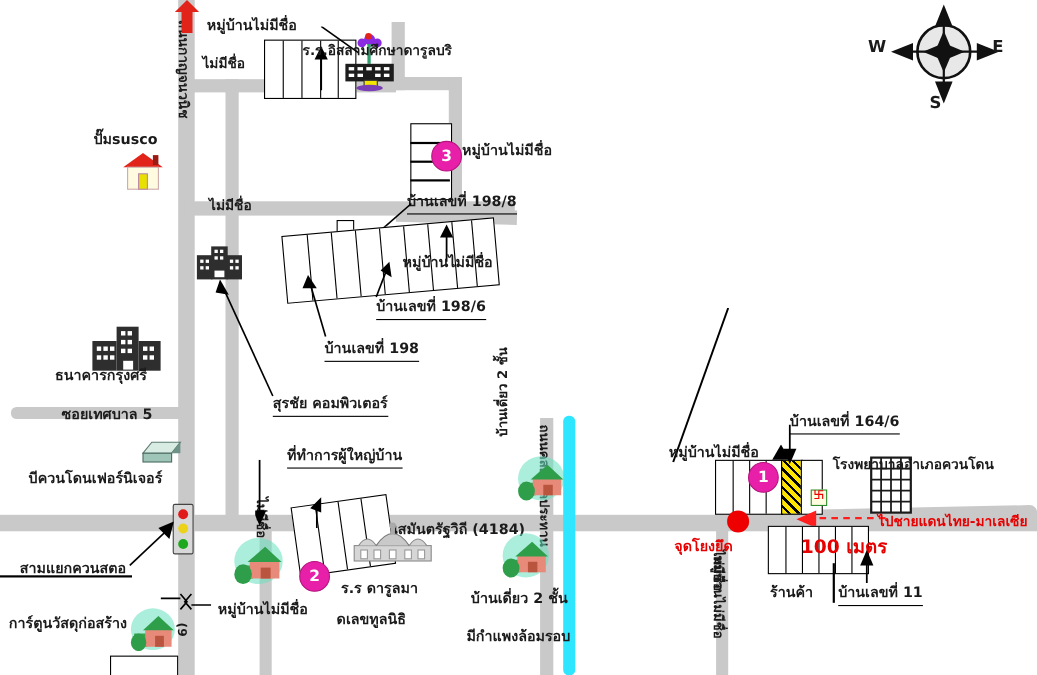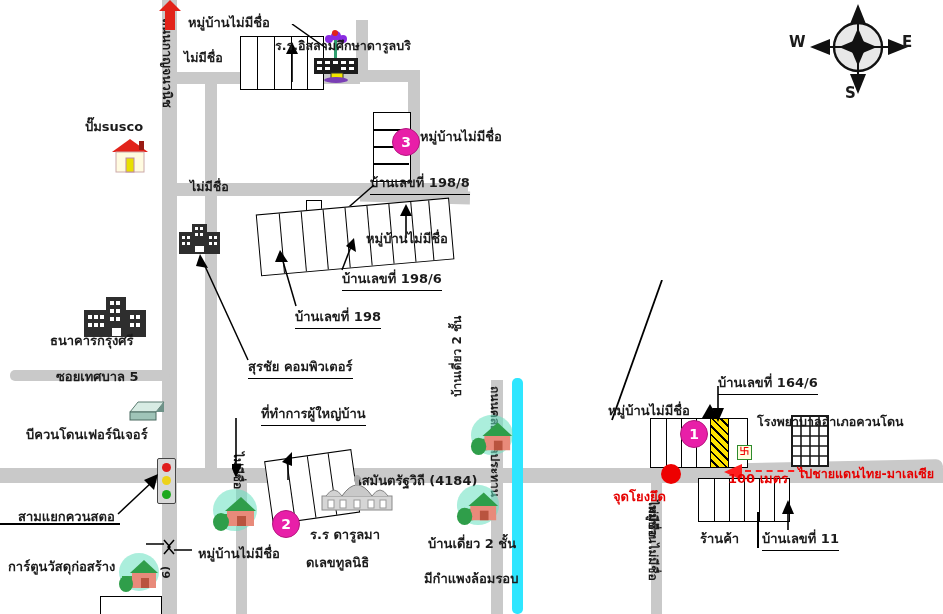--- a/index.html
+++ b/index.html
@@ -439,21 +439,21 @@
   <div class="dotred" style="left:661px;top:464px;width:20px;height:20px;"></div>
   <div class="lbl red" style="left:613px;top:486px;">จุดโยงยึด</div>
 
   <div class="rowhouse" style="left:698px;top:478px;width:90px;height:42px;">
     <div class="cell" style="left:15px;"></div>
     <div class="cell" style="left:30px;"></div>
     <div class="cell" style="left:45px;"></div>
     <div class="cell" style="left:60px;"></div>
     <div class="cell" style="left:75px;"></div>
   </div>
-  <div class="lbl red" style="left:728px;top:468px;font-size:13px;">100 เมตร</div>
+  <div class="lbl red" style="left:728px;top:483px;font-size:17px;">100 เมตร</div>
   <svg style="position:absolute;left:778px;top:498px;" width="22" height="34">
     <line x1="10" y1="32" x2="10" y2="12" stroke="#000" stroke-width="1.6"></line>
     <polygon points="10,2 16,16 4,16" fill="#000"></polygon>
   </svg>
   <div class="lbl" style="left:700px;top:528px;">ร้านค้า</div>
   <div class="lbl underline" style="left:762px;top:528px;">บ้านเลขที่ 11</div>
   <div class="leader v" style="left:757px;top:512px;height:36px;"></div>
 
   <div class="lbl rot90" style="left:663px;top:505px;transform:rotate(90deg);font-size:12px;">หมู่บ้านไม่มีชื่อ</div>
 

